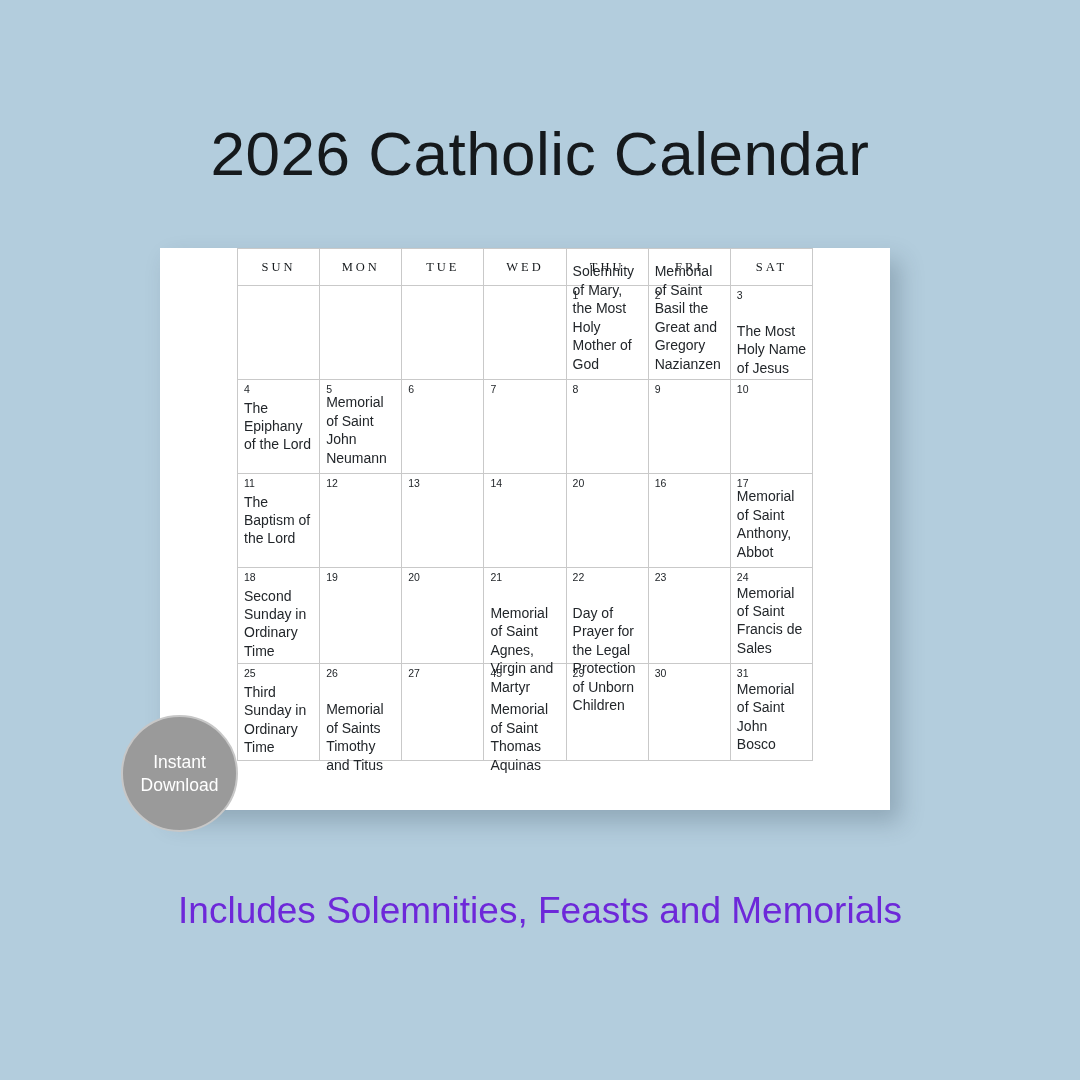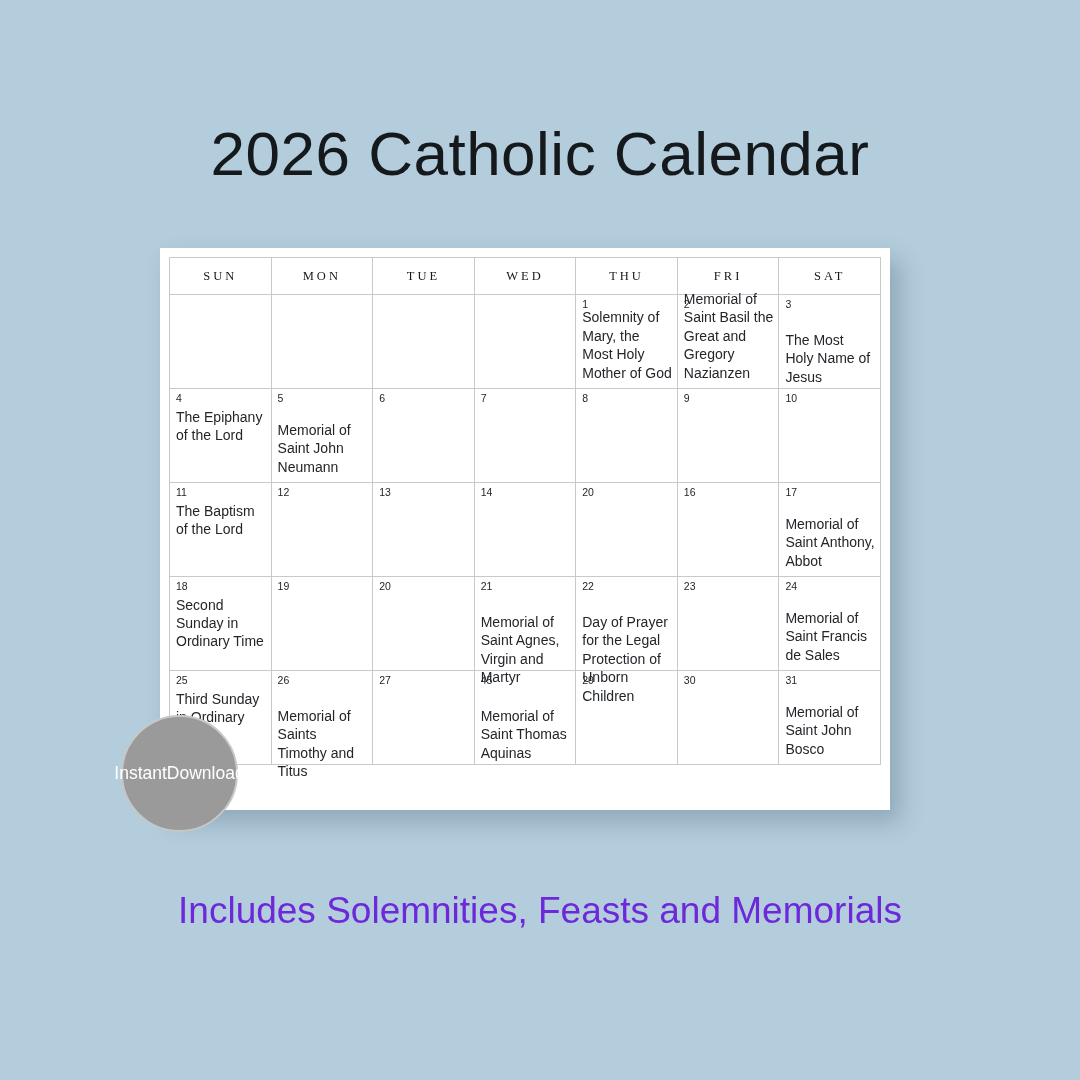--- a/index.html
+++ b/index.html
@@ -56,22 +56,22 @@
     font-size: 36px;
     letter-spacing: 2.5px;
     color: #15191c;
     font-family: "Liberation Serif", serif;
     padding-top: 28px;
     padding-bottom: 20px;
   }
 
   table.calendar-grid {
     border-collapse: collapse;
-    width: 712px;
-    margin: 9px auto;
+    width: 576px;
+    margin: 0 auto;
     table-layout: fixed;
   }
 
   table.calendar-grid th {
     border: 1px solid #c9c9c9;
     height: 34px;
     font-size: 12.5px;
     font-weight: 400;
     letter-spacing: 3px;
     color: #15191c;
@@ -121,21 +121,21 @@
     position: absolute;
     left: 121px;
     top: 715px;
     width: 113px;
     height: 113px;
     border-radius: 50%;
     background: #9a9a9a;
     border: 2px solid #c7c7c7;
     color: #ffffff;
     display: flex;
-    flex-direction: row;
+    flex-direction: column;
     align-items: center;
     justify-content: center;
     font-size: 17.5px;
     line-height: 1.28;
     text-align: center;
     font-family: "Liberation Sans", sans-serif;
   }
 </style>
 </head>
 <body>

